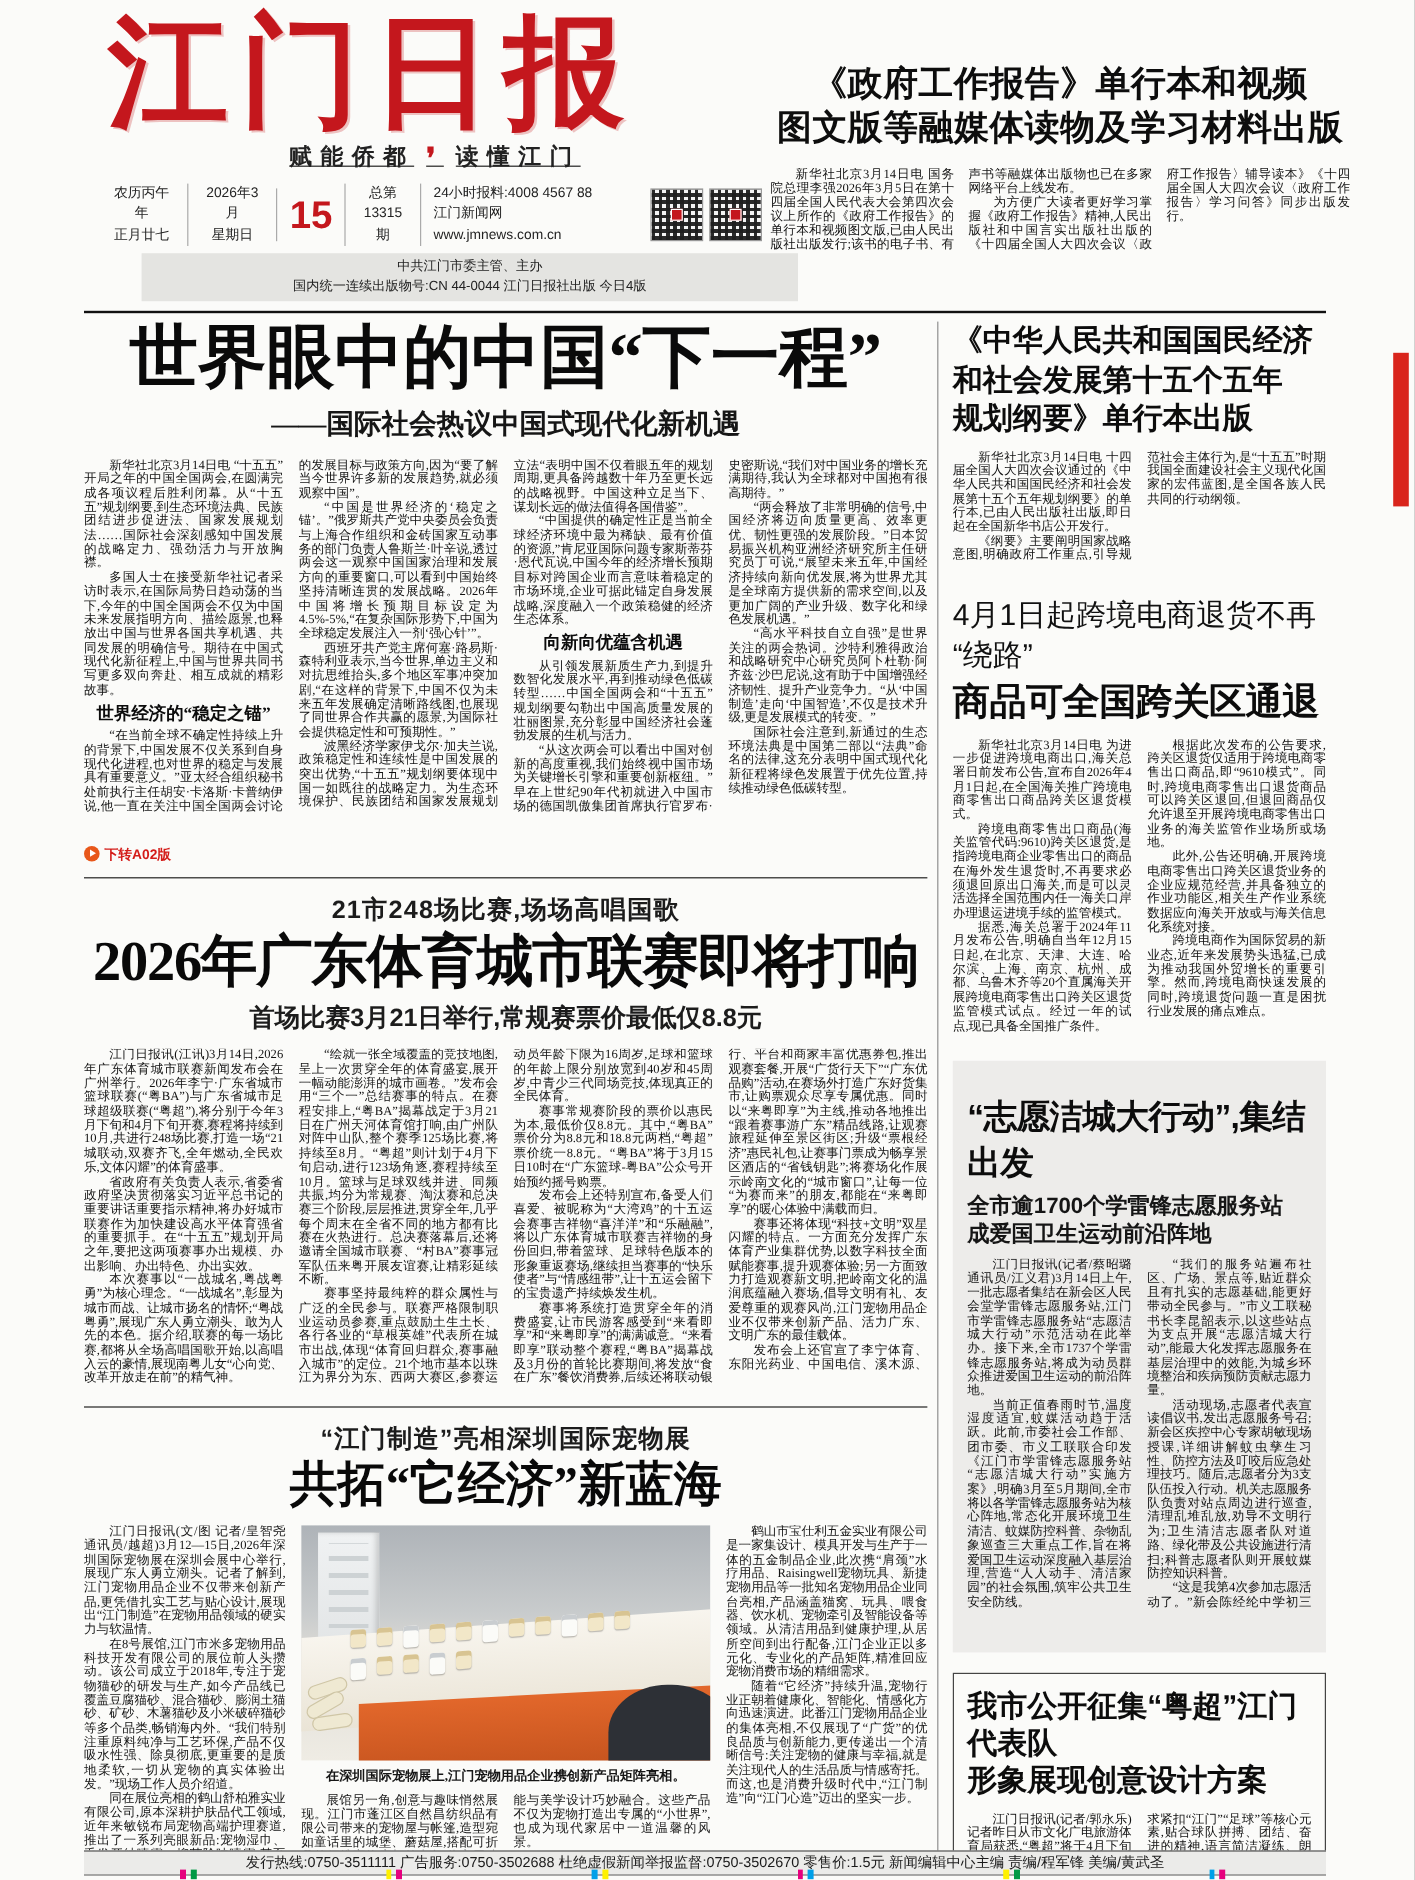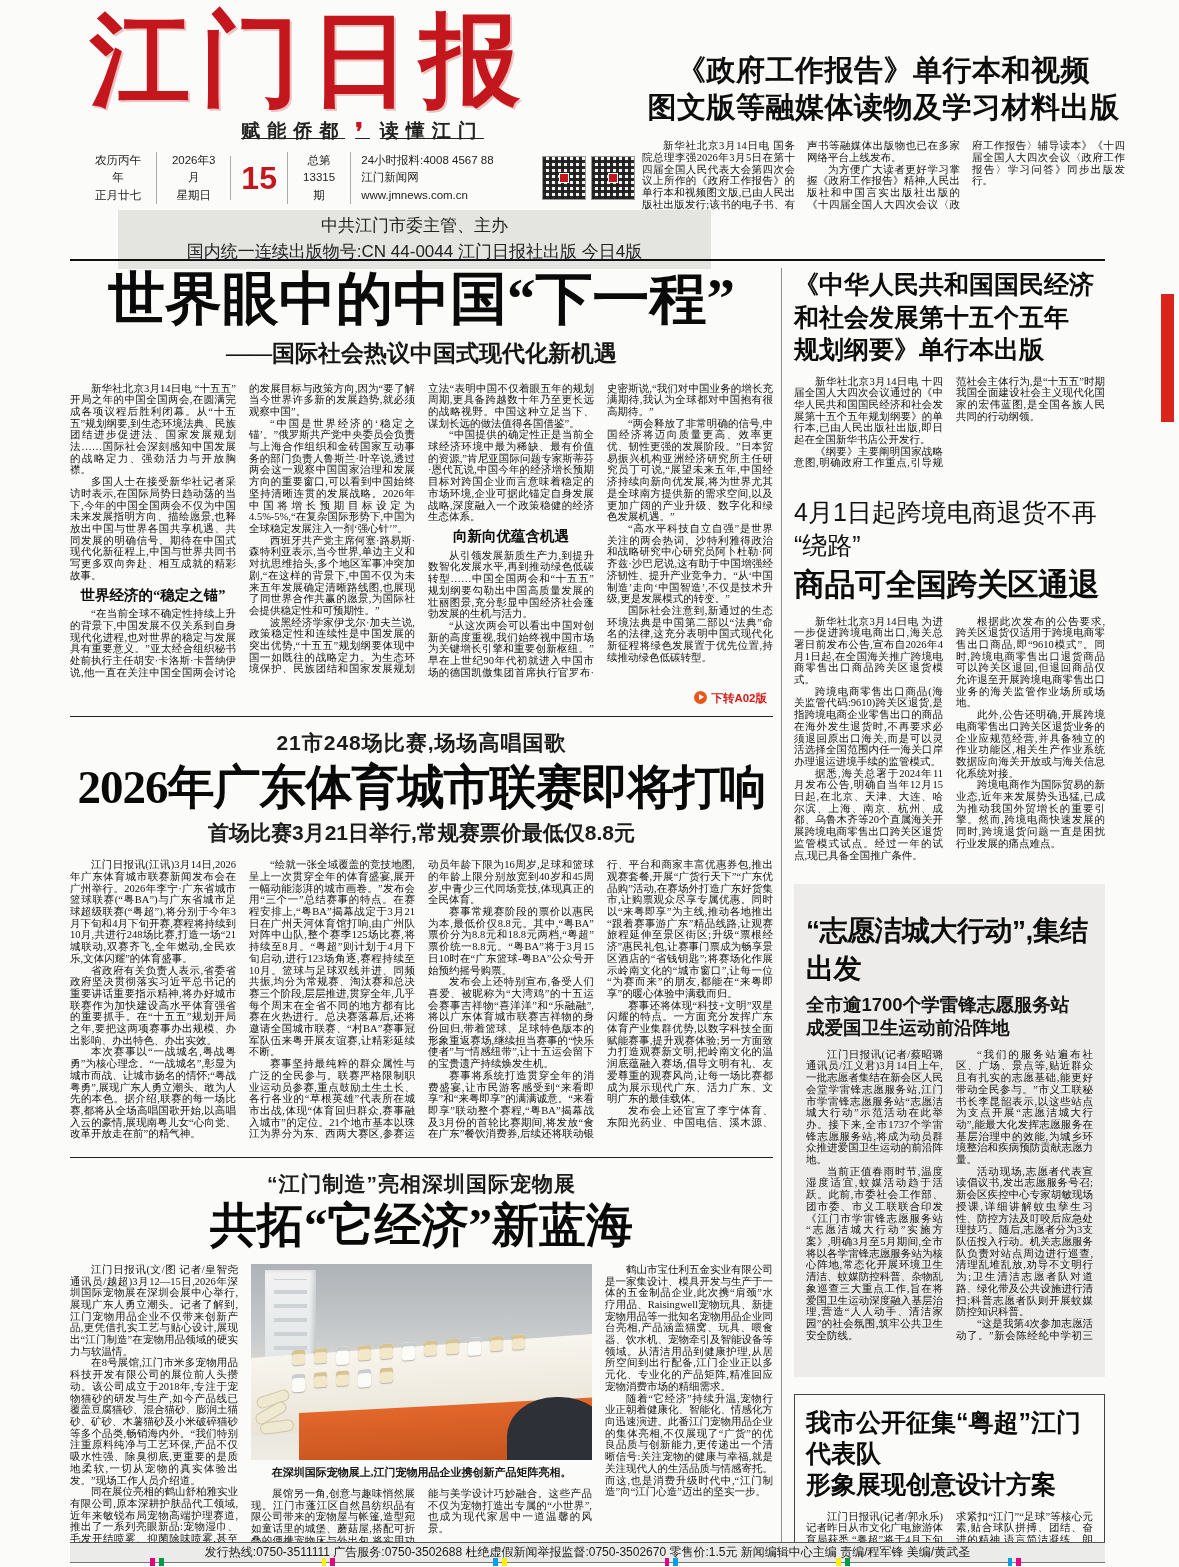--- a/index.html
+++ b/index.html
@@ -36,23 +36,23 @@
   .seg .big-day { font-size:32px; font-weight:700; color:#c4171d; line-height:44px; font-family:"Liberation Sans", sans-serif; }
   .seg.wide { text-align:left; }
   .qr-wrap { display:flex; gap:5px; margin-left:8px; }
   .qr { width:44px; height:44px; border:1px solid #999; position:relative;
     background:
       repeating-linear-gradient(0deg, rgba(30,30,30,.95) 0 3px, transparent 3px 6px),
       repeating-linear-gradient(90deg, #2a2a2a 0 3px, #f4f4f4 3px 6px);
   }
   .qr::after { content:""; position:absolute; inset:16px; background:#c4171d; border:1px solid #fff; }
   .pub-bar {
-    margin-top:8px; margin-left:28px; width:593px;
+    margin-top:8px; margin-left:28px; width:547px;
     background:#e4e4e1; text-align:center;
-    font-size:17px; line-height:1.55; padding:3px 6px;
+    font-size:11px; line-height:1.55; padding:3px 6px;
     font-family:"Liberation Sans", sans-serif; color:#222;
   }
   .tr-article { position:absolute; left:552px; top:46px; width:483px; }
   .tr-article h2 {
     font-size: 29px; font-weight: 900; text-align:center;
     line-height: 1.28; white-space: pre-line; color:#0d0d0d;
     font-family:"Liberation Serif", serif; letter-spacing:0.5px;
   }
   .tr-body { margin-top:14px; column-count:3; column-gap:12px; height:100px; overflow:hidden; }
 
@@ -69,37 +69,37 @@
   .cols-2 { column-count:2; column-gap:13px; column-fill:auto; }
 
   
   .main-left { position:absolute; left:70px; top:268px; width:703px; height:1274px; overflow:hidden; }
   .lead-headline {
     font-size:57px; font-weight:900; text-align:center; letter-spacing:0px;
     line-height:1.08; color:#0a0a0a; font-family:"Liberation Serif", serif;
   }
   .lead-subhead { font-size:23px; font-weight:700; text-align:center; margin-top:8px; color:#161616; }
   .lead-body { margin-top:14px; height:300px; overflow:hidden; }
-  .jump-line { text-align:right; margin-top:5px; padding-right:6px; }
+  .jump-line { text-align:left; margin-top:20px; padding-right:6px; }
   .play-icon { display:inline-block; width:13px; height:13px; background:#e8571a; border-radius:50%; position:relative; vertical-align:-2px; margin-right:4px; }
   .play-icon::after { content:""; position:absolute; left:5px; top:3.5px; border-left:5px solid #fff; border-top:3px solid transparent; border-bottom:3px solid transparent; }
   .jump-text { color:#d41c19; font-weight:700; font-size:11.5px; font-family:"Liberation Sans", sans-serif; }
 
   .sec-rule { border:none; border-top:1.5px solid #222; margin:10px 0 12px; }
 
   .kicker { text-align:center; font-family:"Liberation Sans", sans-serif; font-size:21px; font-weight:600; letter-spacing:1px; color:#1c1c1c; }
   .sports-headline {
     font-size:47px; font-weight:900; text-align:center; line-height:1.12;
     color:#090909; font-family:"Liberation Serif", serif; margin-top:4px; letter-spacing:-1px;
   }
   .sports-subhead { text-align:center; font-family:"Liberation Sans", sans-serif; font-size:21px; font-weight:600; margin-top:6px; color:#1c1c1c; }
   .sports-body { margin-top:12px; height:288px; overflow:hidden; }
 
   .pet-headline {
-    font-size:47px; font-weight:900; text-align:center; line-height:1.1;
+    font-size:40px; font-weight:900; text-align:center; line-height:1.1;
     color:#090909; font-family:"Liberation Serif", serif; margin-top:2px;
   }
   .pet-grid { display:grid; grid-template-columns:168px 1fr 168px; gap:13px; margin-top:12px; height:346px; }
   .pet-col { font-size:10.5px; line-height:11.7px; text-align:justify; overflow:hidden; }
   .pet-col p { text-indent:2em; }
   .photo-cell { display:flex; flex-direction:column; overflow:hidden; }
   .photo { position:relative; width:100%; height:196px; overflow:hidden; background:linear-gradient(180deg,#aeb3b8 0%,#c9cccd 38%,#dedcd6 55%,#efece4 100%); }
   .ph-shelf { position:absolute; left:4%; top:3%; width:15%; height:60%; background:linear-gradient(180deg,#f0f2f3,#dfe2e3); box-shadow:inset -3px 0 4px rgba(0,0,0,.15); }
   .ph-shelf::after { content:""; position:absolute; inset:8% 18%; background:repeating-linear-gradient(0deg,#cdd2d4 0 4px, transparent 4px 14px); }
   .ph-table { position:absolute; left:-2%; right:-2%; top:42%; height:40%; background:linear-gradient(180deg,#f8f5ee,#eae4d6); transform:skewY(-4deg); }
@@ -235,21 +235,21 @@
       <div class="sports-subhead">首场比赛3月21日举行,常规赛票价最低仅8.8元</div>
       <div class="sports-body body-cols cols-4">
           <p>江门日报讯(江讯)3月14日,2026年广东体育城市联赛新闻发布会在广州举行。2026年李宁·广东省城市篮球联赛(“粤BA”)与广东省城市足球超级联赛(“粤超”),将分别于今年3月下旬和4月下旬开赛,赛程将持续到10月,共进行248场比赛,打造一场“21城联动,双赛齐飞,全年燃动,全民欢乐,文体闪耀”的体育盛事。</p>
           <p>省政府有关负责人表示,省委省政府坚决贯彻落实习近平总书记的重要讲话重要指示精神,将办好城市联赛作为加快建设高水平体育强省的重要抓手。在“十五五”规划开局之年,要把这两项赛事办出规模、办出影响、办出特色、办出实效。</p>
           <p>本次赛事以“一战城名,粤战粤勇”为核心理念。“一战城名”,彰显为城市而战、让城市扬名的情怀;“粤战粤勇”,展现广东人勇立潮头、敢为人先的本色。据介绍,联赛的每一场比赛,都将从全场高唱国歌开始,以高唱入云的豪情,展现南粤儿女“心向党、改革开放走在前”的精气神。</p>
           <p>“绘就一张全域覆盖的竞技地图,呈上一次贯穿全年的体育盛宴,展开一幅动能澎湃的城市画卷。”发布会用“三个一”总结赛事的特点。在赛程安排上,“粤BA”揭幕战定于3月21日在广州天河体育馆打响,由广州队对阵中山队,整个赛季125场比赛,将持续至8月。“粤超”则计划于4月下旬启动,进行123场角逐,赛程持续至10月。篮球与足球双线并进、同频共振,均分为常规赛、淘汰赛和总决赛三个阶段,层层推进,贯穿全年,几乎每个周末在全省不同的地方都有比赛在火热进行。总决赛落幕后,还将邀请全国城市联赛、“村BA”赛事冠军队伍来粤开展友谊赛,让精彩延续不断。</p>
           <p>赛事坚持最纯粹的群众属性与广泛的全民参与。联赛严格限制职业运动员参赛,重点鼓励土生土长、各行各业的“草根英雄”代表所在城市出战,体现“体育回归群众,赛事融入城市”的定位。21个地市基本以珠江为界分为东、西两大赛区,参赛运动员年龄下限为16周岁,足球和篮球的年龄上限分别放宽到40岁和45周岁,中青少三代同场竞技,体现真正的全民体育。</p>
           <p>赛事常规赛阶段的票价以惠民为本,最低价仅8.8元。其中,“粤BA”票价分为8.8元和18.8元两档,“粤超”票价统一8.8元。“粤BA”将于3月15日10时在“广东篮球-粤BA”公众号开始预约摇号购票。</p>
           <p>发布会上还特别宣布,备受人们喜爱、被昵称为“大湾鸡”的十五运会赛事吉祥物“喜洋洋”和“乐融融”,将以广东体育城市联赛吉祥物的身份回归,带着篮球、足球特色版本的形象重返赛场,继续担当赛事的“快乐使者”与“情感纽带”,让十五运会留下的宝贵遗产持续焕发生机。</p>
           <p>赛事将系统打造贯穿全年的消费盛宴,让市民游客感受到“来看即享”和“来粤即享”的满满诚意。“来看即享”联动整个赛程,“粤BA”揭幕战及3月份的首轮比赛期间,将发放“食在广东”餐饮消费券,后续还将联动银行、平台和商家丰富优惠券包,推出观赛套餐,开展“广货行天下”“广东优品购”活动,在赛场外打造广东好货集市,让购票观众尽享专属优惠。同时以“来粤即享”为主线,推动各地推出“跟着赛事游广东”精品线路,让观赛旅程延伸至景区街区;升级“票根经济”惠民礼包,让赛事门票成为畅享景区酒店的“省钱钥匙”;将赛场化作展示岭南文化的“城市窗口”,让每一位“为赛而来”的朋友,都能在“来粤即享”的暖心体验中满载而归。</p>
-          <p>赛事还将体现“科技+文明”双星闪耀的特点。一方面充分发挥广东体育产业集群优势,以数字科技全面赋能赛事,提升观赛体验;另一方面致力打造观赛新文明,把岭南文化的温润底蕴融入赛场,倡导文明有礼、友爱尊重的观赛风尚,让每一场比赛都成为展示现代广东、活力广东、文明广东的最佳载体。</p>
+          <p>赛事还将体现“科技+文明”双星闪耀的特点。一方面充分发挥广东体育产业集群优势,以数字科技全面赋能赛事,提升观赛体验;另一方面致力打造观赛新文明,把岭南文化的温润底蕴融入赛场,倡导文明有礼、友爱尊重的观赛风尚,江门宠物用品企业不仅带来创新产品、活力广东、文明广东的最佳载体。</p>
           <p>发布会上还官宣了李宁体育、东阳光药业、中国电信、溪木源、正佳广场等企业将作为赛事赞助商。</p>
         </div>
     </section>
 
     <hr class="sec-rule">
 
     <section>
       <div class="kicker">“江门制造”亮相深圳国际宠物展</div>
       <h1 class="pet-headline">共拓“它经济”新蓝海</h1>
       <div class="pet-grid">

